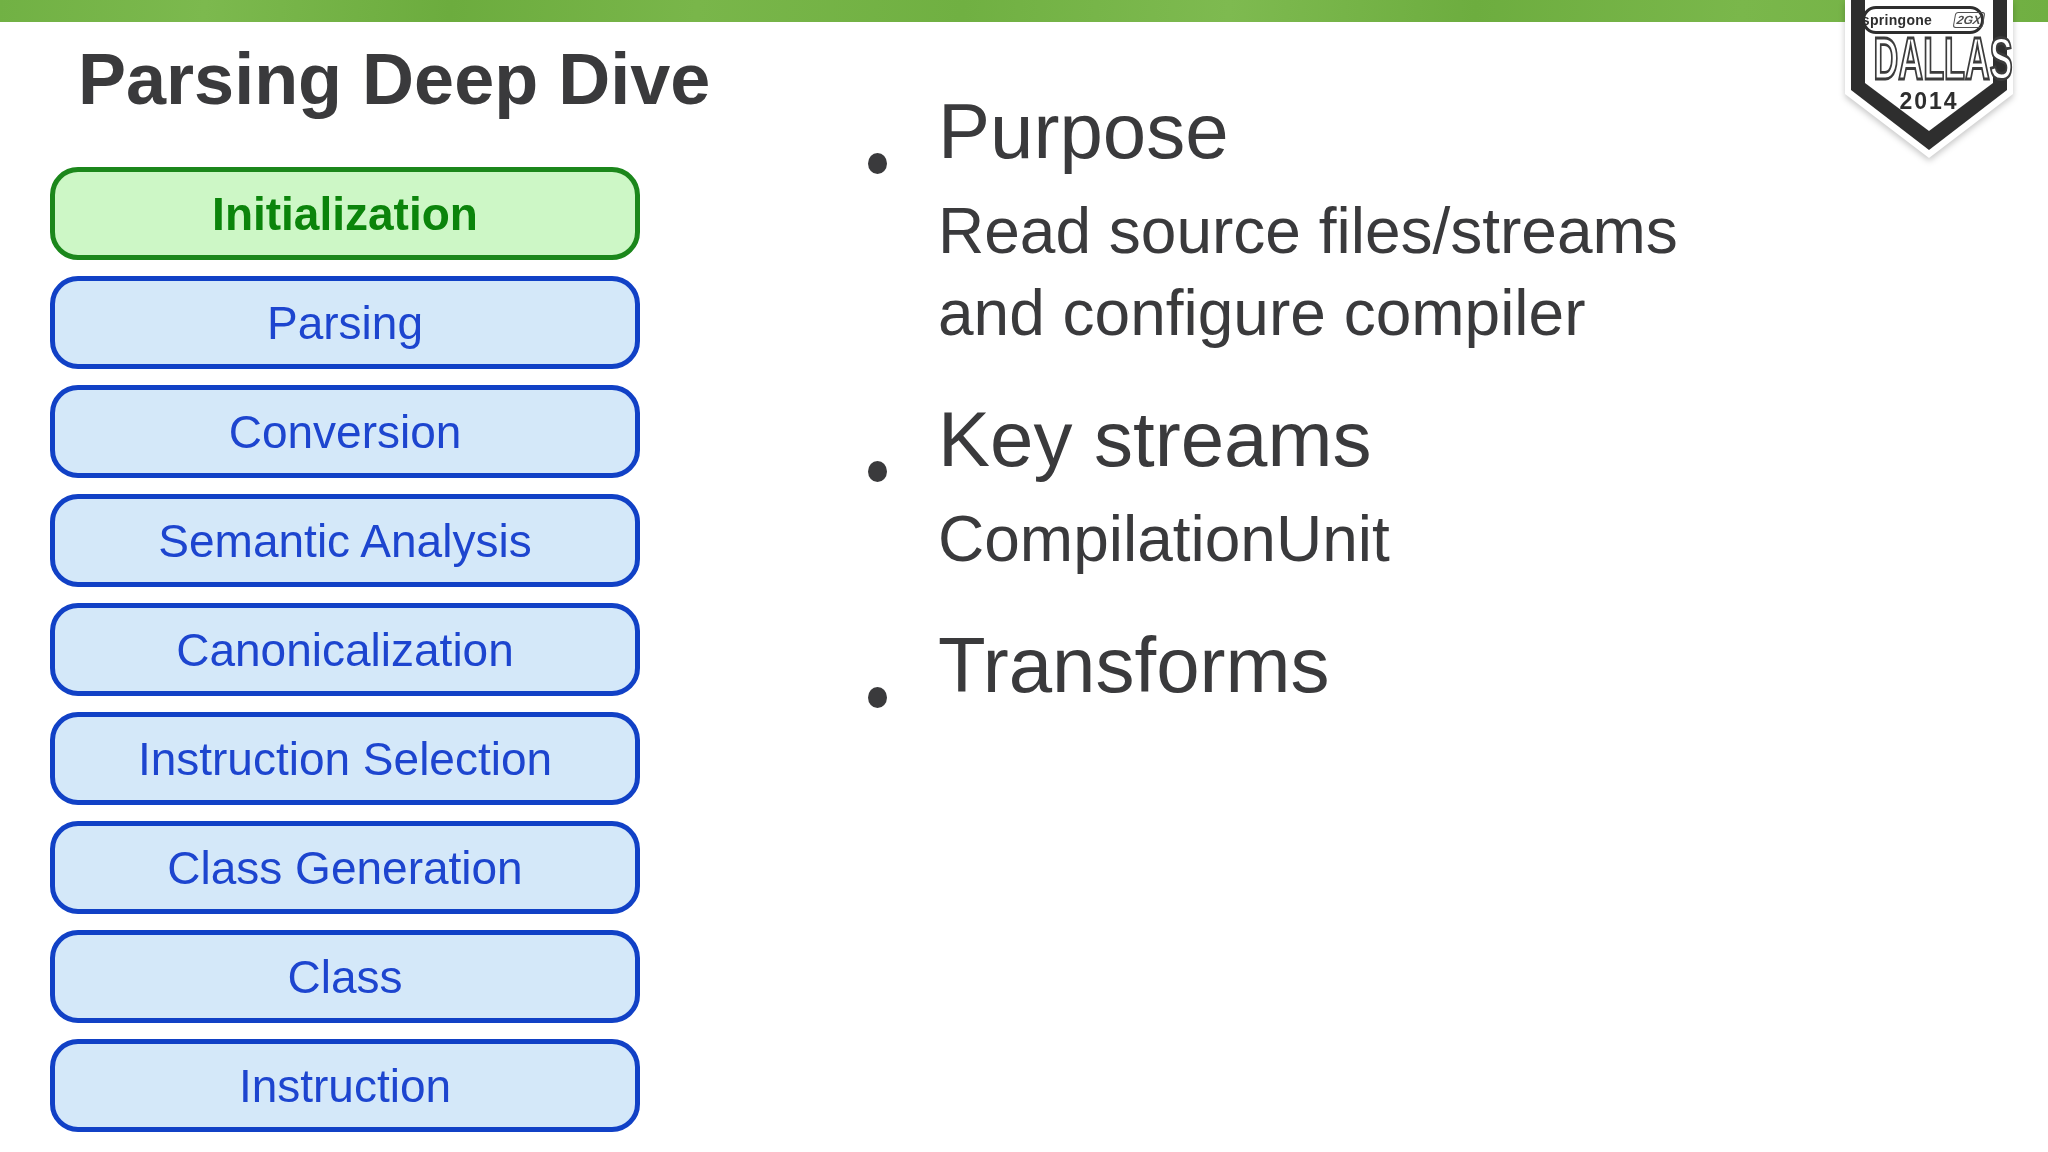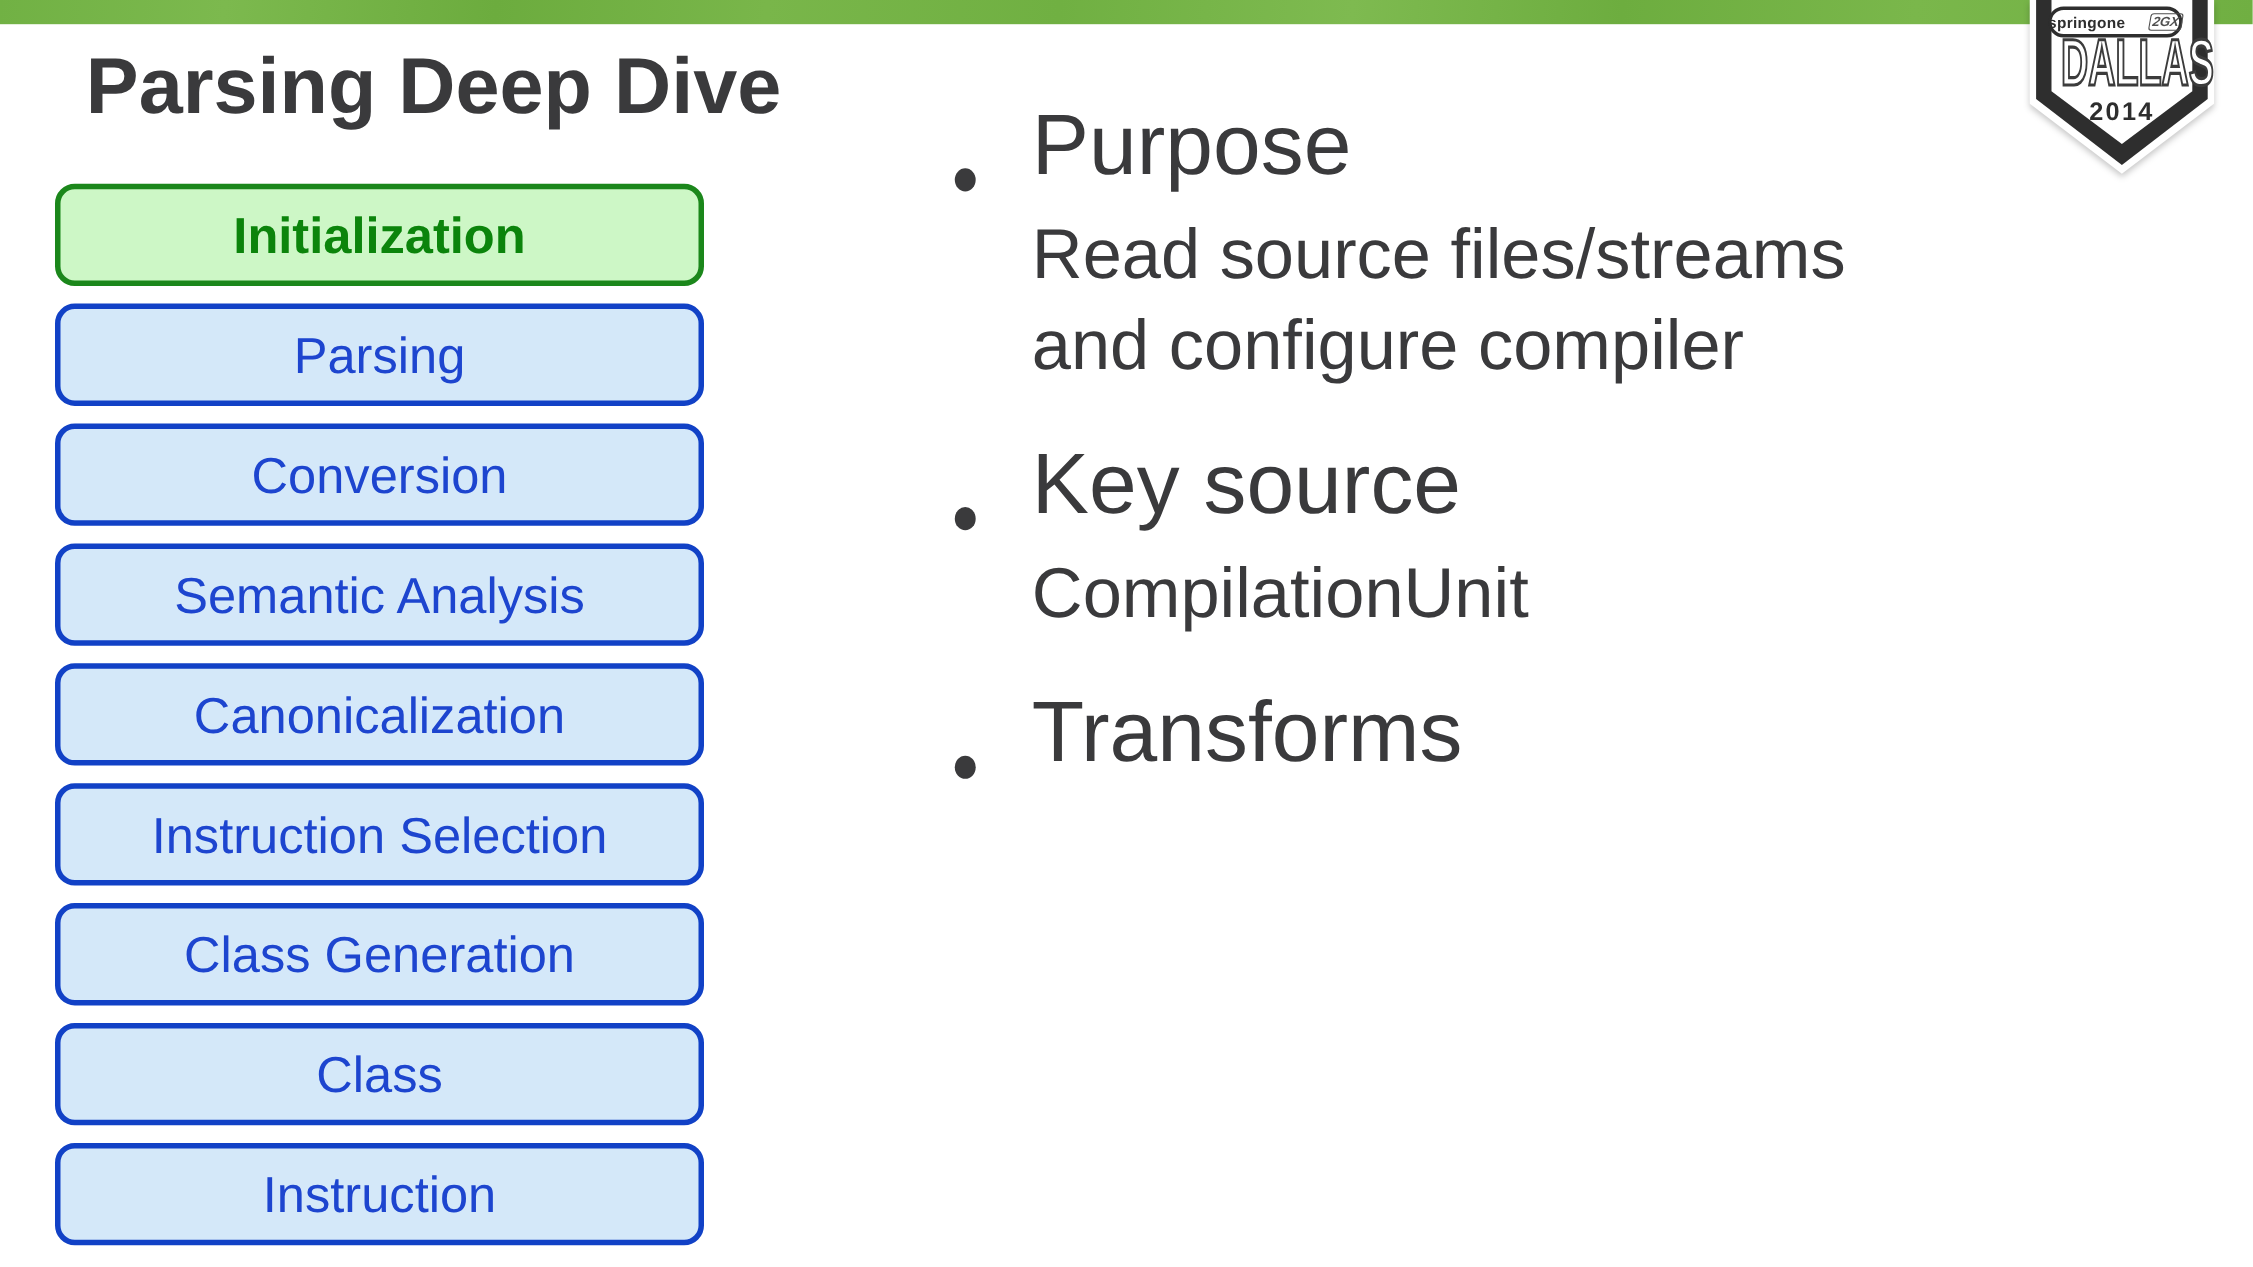--- a/index.html
+++ b/index.html
@@ -30,21 +30,21 @@
 
   
   .pipeline {
     position:absolute; left:50px; top:167px; width:590px;
     display:flex; flex-direction:column; gap:16px;
   }
   .stage {
     box-sizing:border-box;
     height:93px;
     border:5px solid #1141c6;
-    border-radius:18px;
+    border-radius:28px;
     background:#d4e8f9;
     color:#1d45cf;
     font-size:46px;
     display:flex; align-items:center; justify-content:center;
     white-space:nowrap;
   }
   .stage--active {
     border-color:#1b871b;
     background:#cdf7c6;
     color:#0b840b;
@@ -127,21 +127,21 @@
     </div>
     <div class="bullet-sublines">
       <div class="bullet-sub">Read source files/streams</div>
       <div class="bullet-sub">and configure compiler</div>
     </div>
   </div>
 
   <div class="bullet-group">
     <div class="bullet-heading">
       <span class="bullet-dot"></span>
-      <span class="bullet-heading-text">Key source</span>
+      <span class="bullet-heading-text">Key streams</span>
     </div>
     <div class="bullet-sublines">
       <div class="bullet-sub">CompilationUnit</div>
     </div>
   </div>
 
   <div class="bullet-group">
     <div class="bullet-heading">
       <span class="bullet-dot"></span>
       <span class="bullet-heading-text">Transforms</span>

